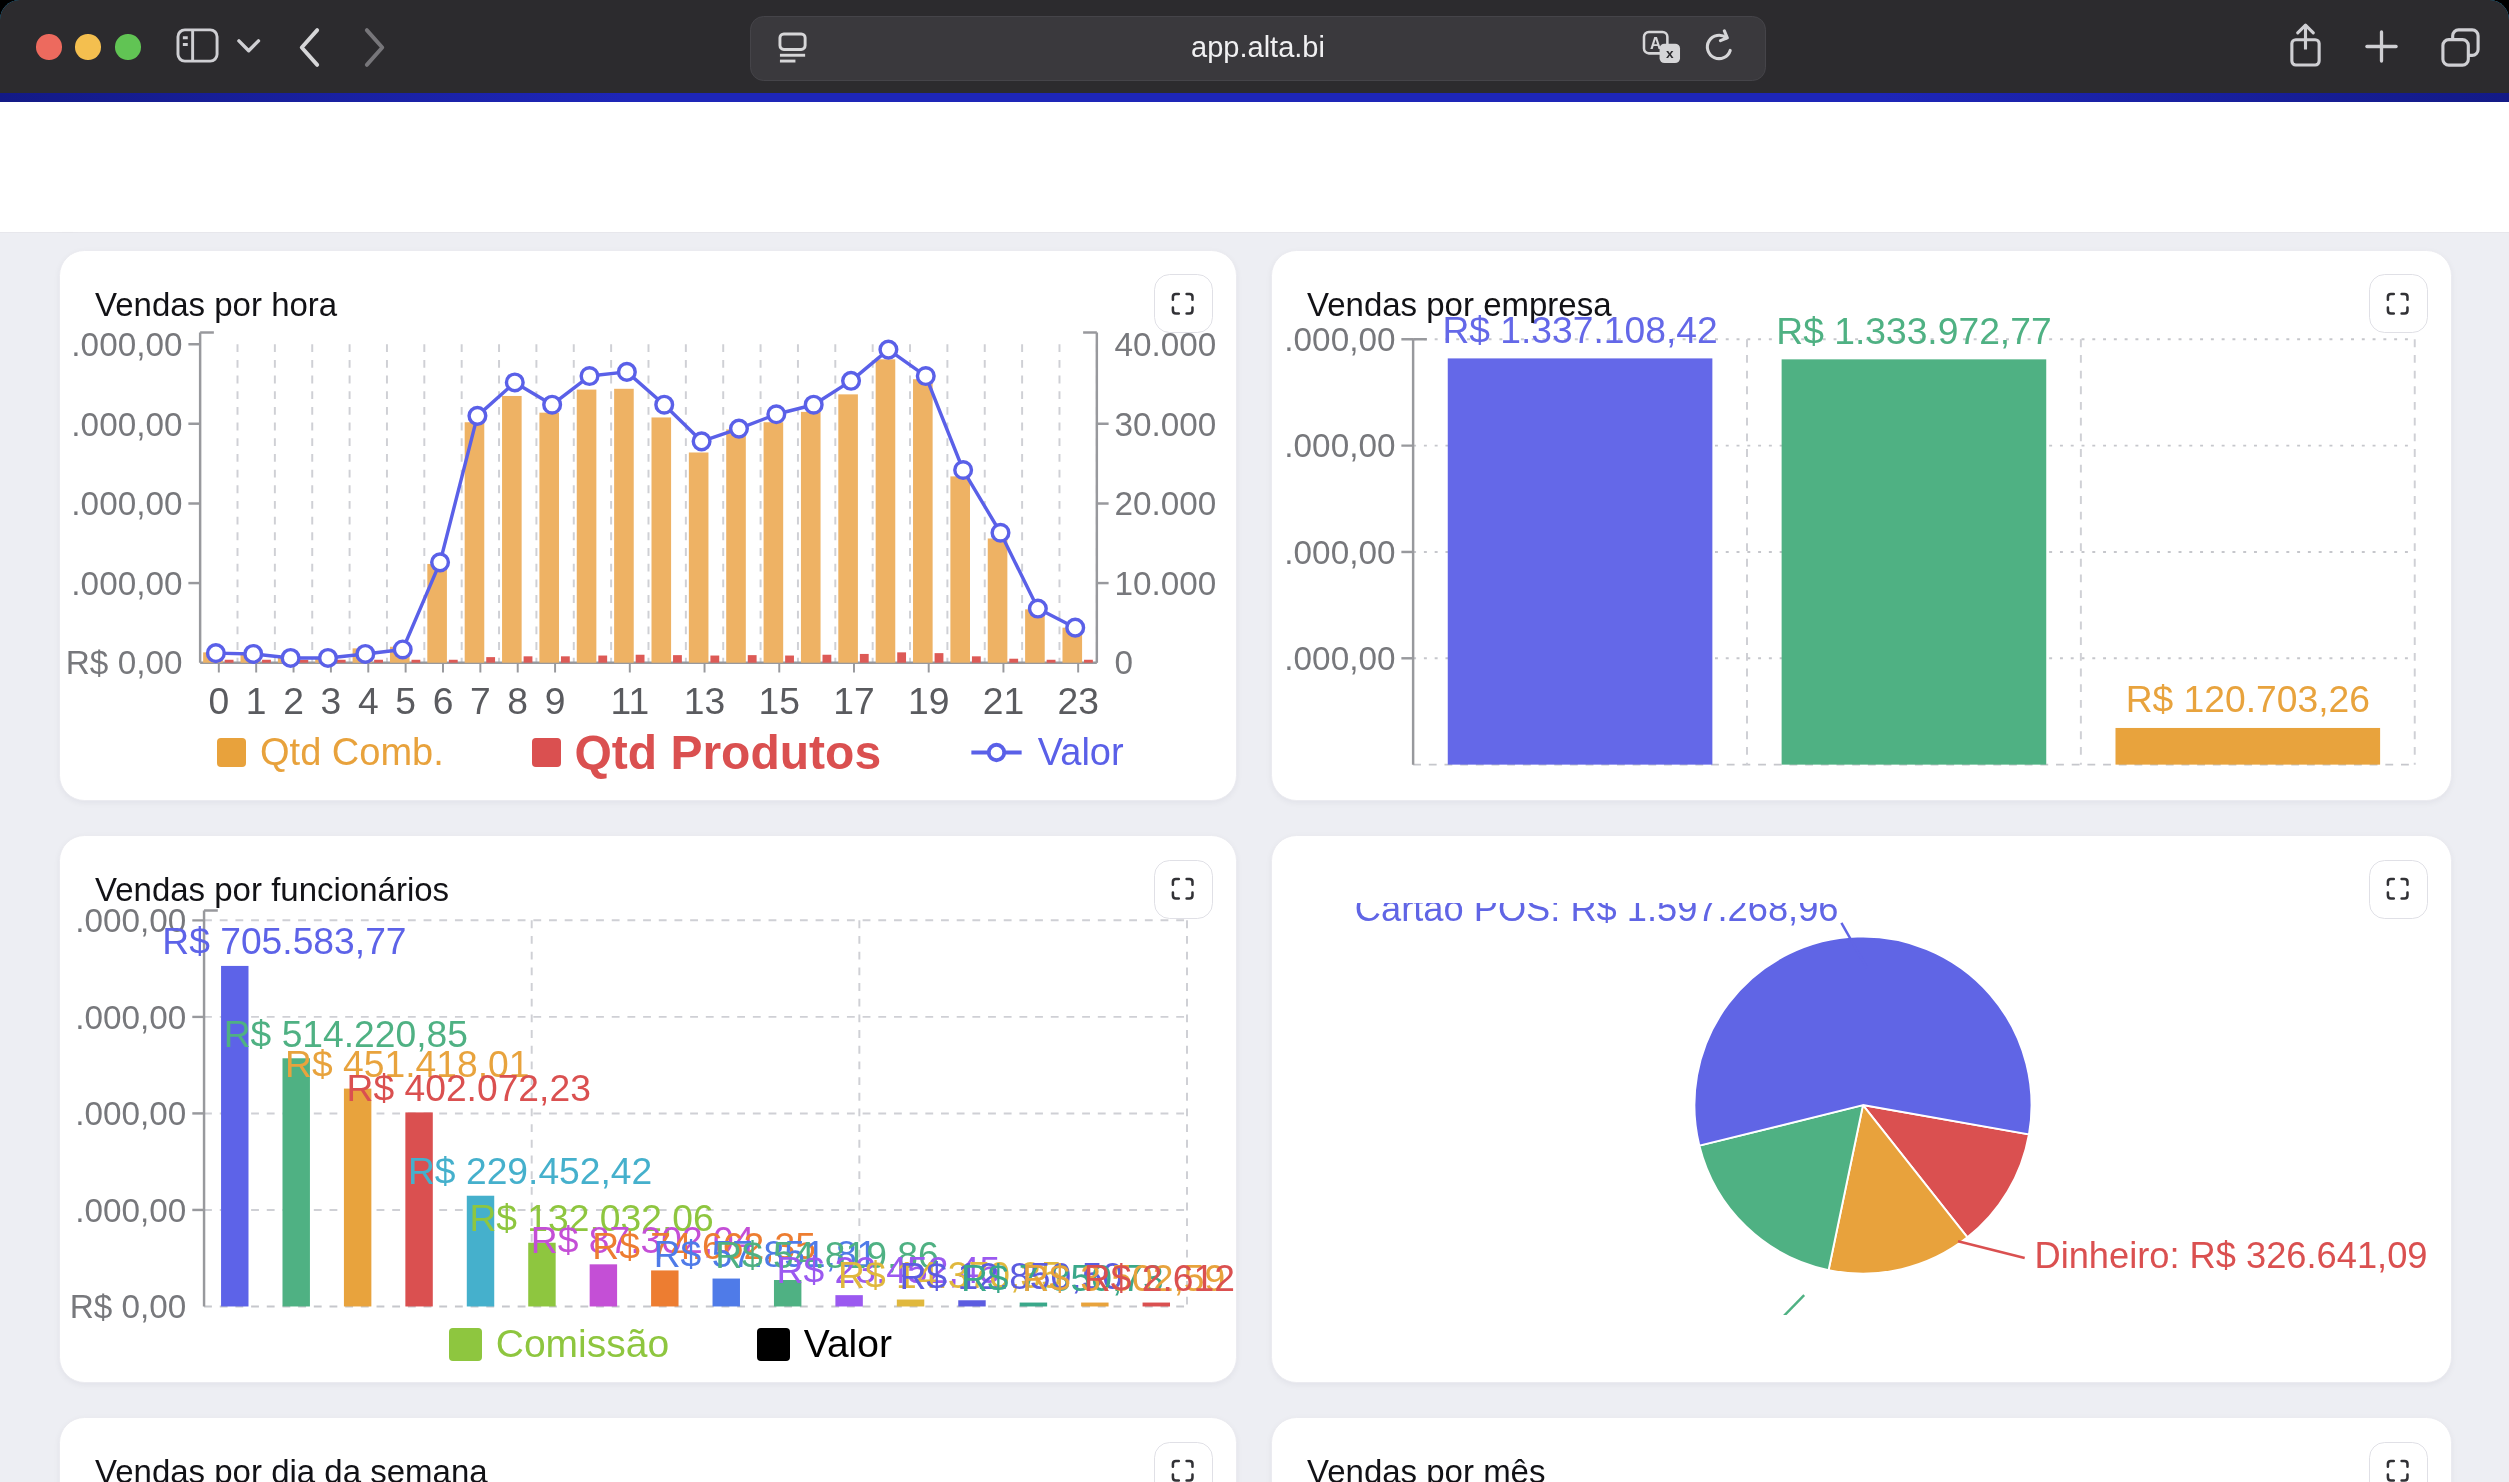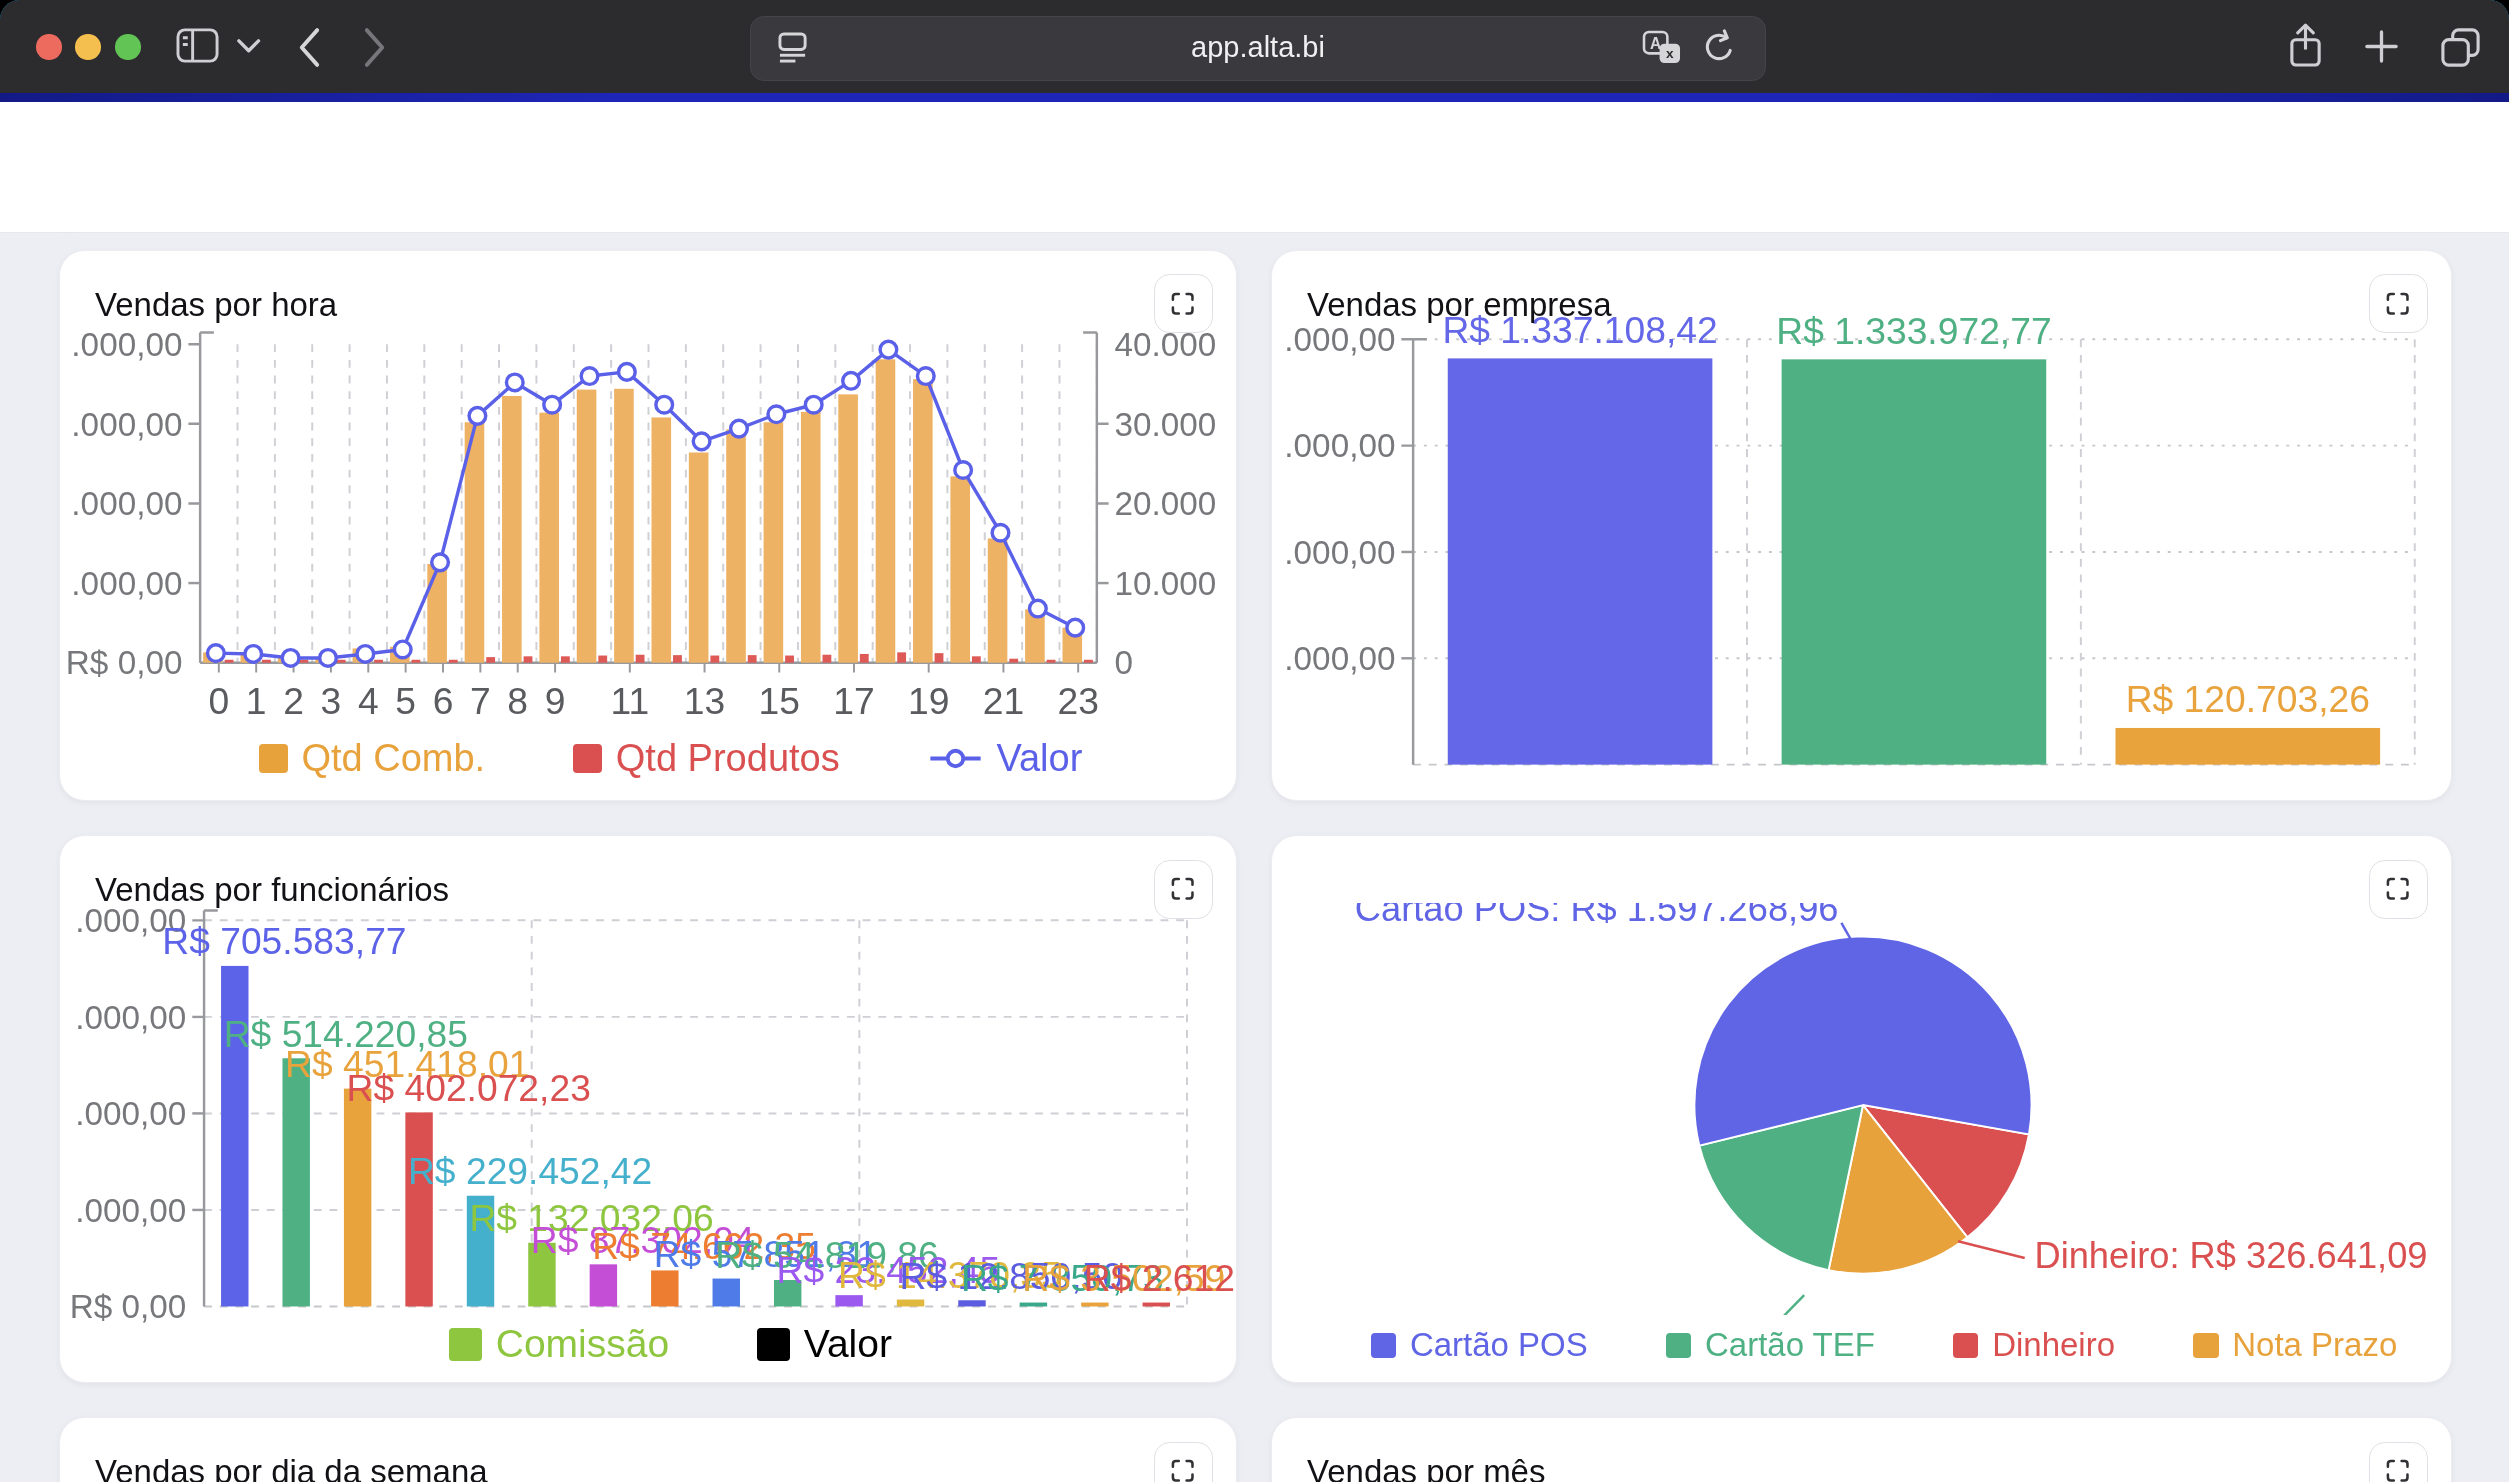--- a/index.html
+++ b/index.html
@@ -313,21 +313,21 @@
             </g>
           </svg>
       </div>
       <div class="legend" id="legend-hora" style="bottom:19.6px">
           <div class="li">
             <span class="sw" style="background: rgb(232, 162, 60); width: 29px; height: 29px;"></span>
             <span style="color: rgb(232, 162, 60); font-size: 38px;">Qtd Comb.</span>
           </div>
           <div class="li">
             <span class="sw" style="background: rgb(218, 80, 80); width: 29px; height: 29px;"></span>
-            <span style="color: rgb(218, 80, 80); font-size: 38px;">Qtd Produtos</span>
+            <span style="color: rgb(218, 80, 80); font-size: 48px; font-weight: bold;">Qtd Produtos</span>
           </div>
           <div class="li">
             <svg width="55" height="29" viewBox="0 0 56 30">
               <line x1="2" y1="15" x2="54" y2="15" stroke="#5a60e8" stroke-width="4"></line>
               <circle cx="28" cy="15" r="8" fill="#fff" stroke="#5a60e8" stroke-width="4"></circle>
             </svg>
             <span style="color: rgb(90, 96, 232); font-size: 38px;">Valor</span>
           </div>
         </div>
     </div>
@@ -467,38 +467,20 @@
       <div class="expand-btn">
         <svg width="27.4" height="27.4" viewBox="0 0 28 28">
             <g fill="none" stroke="#323236" stroke-width="2.6" stroke-linecap="round">
               <path d="M10 4 H7 Q4 4 4 7 V10"></path>
               <path d="M18 4 h3 q3 0 3 3 v3"></path>
               <path d="M4 18 v3 q0 3 3 3 h3"></path>
               <path d="M24 18 v3 q0 3 -3 3 h-3"></path>
             </g>
           </svg>
       </div>
-      <div class="legend" id="legend-pie" style="bottom:17.6px;gap:33px">
-          <div class="li">
-            <span class="sw" style="background: rgb(96, 101, 229); width: 25.5px; height: 25.5px;"></span>
-            <span style="color: rgb(96, 101, 229); font-size: 33px;">Cartão POS</span>
-          </div>
-          <div class="li">
-            <span class="sw" style="background: rgb(79, 177, 131); width: 25.5px; height: 25.5px;"></span>
-            <span style="color: rgb(79, 177, 131); font-size: 33px;">Cartão TEF</span>
-          </div>
-          <div class="li">
-            <span class="sw" style="background: rgb(218, 80, 80); width: 25.5px; height: 25.5px;"></span>
-            <span style="color: rgb(218, 80, 80); font-size: 33px;">Dinheiro</span>
-          </div>
-          <div class="li">
-            <span class="sw" style="background: rgb(232, 162, 60); width: 25.5px; height: 25.5px;"></span>
-            <span style="color: rgb(232, 162, 60); font-size: 33px;">Nota Prazo</span>
-          </div>
-        </div>
     </div>
 
     <div class="card" id="card5">
       <div class="card-title">Vendas por dia da semana</div>
       <div class="expand-btn">
         <svg width="27.4" height="27.4" viewBox="0 0 28 28">
             <g fill="none" stroke="#323236" stroke-width="2.6" stroke-linecap="round">
               <path d="M10 4 H7 Q4 4 4 7 V10"></path>
               <path d="M18 4 h3 q3 0 3 3 v3"></path>
               <path d="M4 18 v3 q0 3 3 3 h3"></path>

